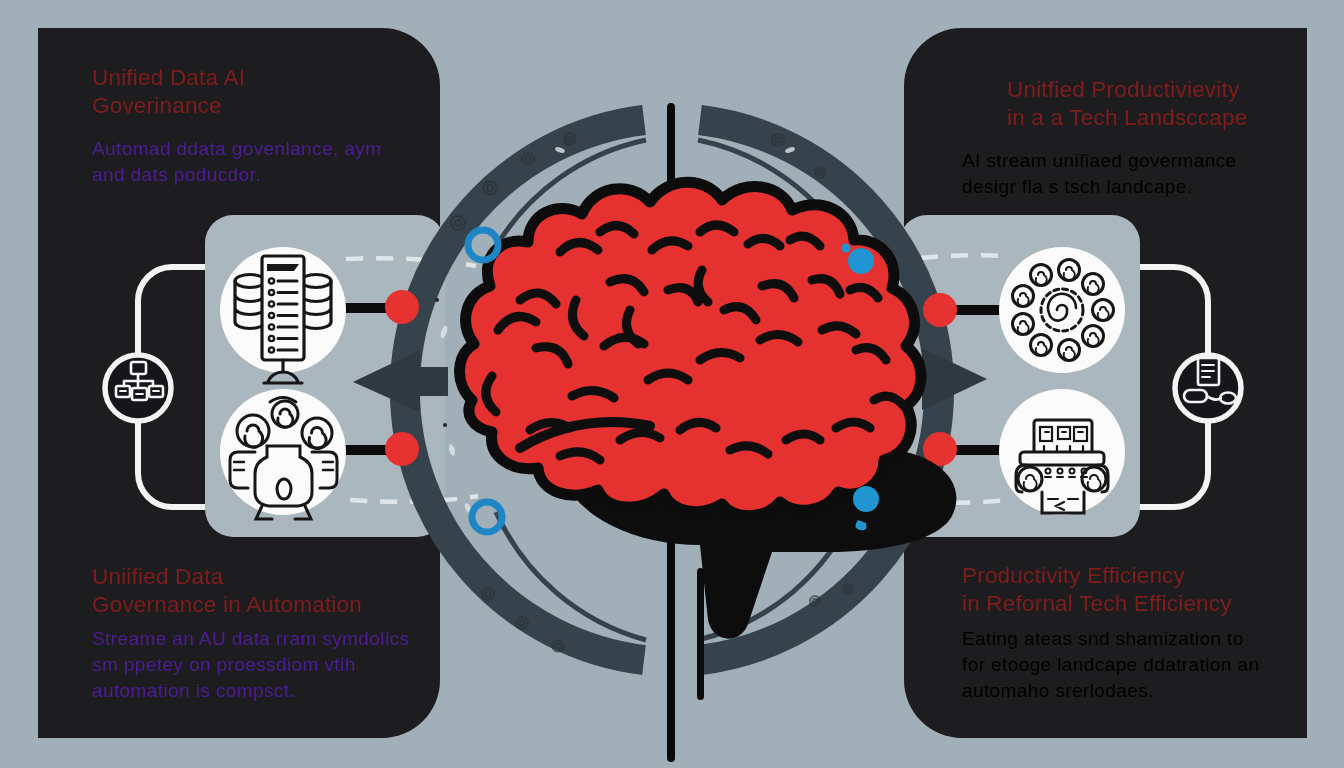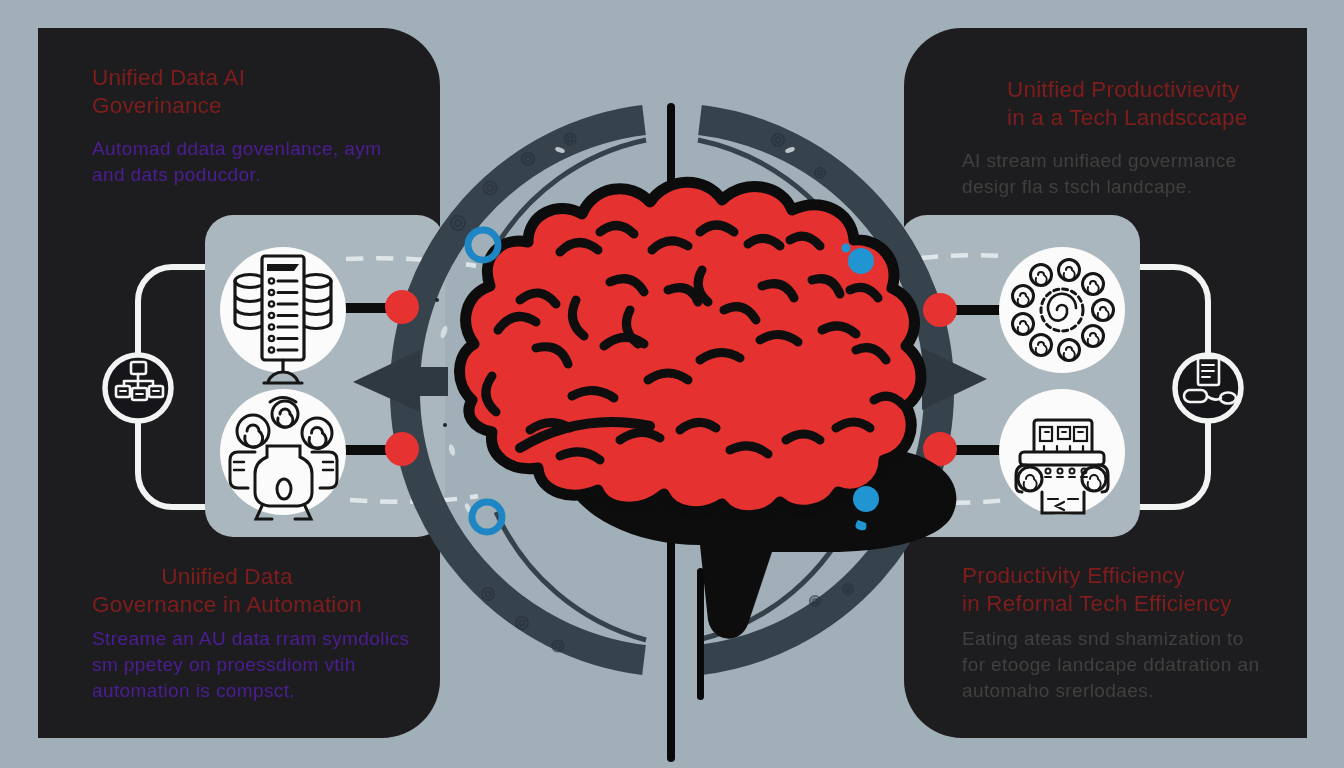--- a/index.html
+++ b/index.html
@@ -8,21 +8,21 @@
     background:#a1afb8;
     font-family:"Liberation Sans", sans-serif;
   }
   .panel{position:absolute;background:#1d1c1e;z-index:1;}
   .panel.left{left:38px;top:28px;width:402px;height:710px;border-radius:0 58px 58px 0;}
   .panel.right{left:904px;top:28px;width:403px;height:710px;border-radius:58px 0 0 58px;}
   .txt{position:absolute;z-index:2;}
   .title{color:#7f1d1d;font-weight:normal;font-size:22.5px;line-height:28px;letter-spacing:.2px;}
   .body-txt{font-size:19px;line-height:26px;letter-spacing:.4px;}
   .body-gray{color:#4c1d95;}
-  .body-blue{color:#404040;}
+  .body-blue{color:#000000;}
   #gfx{position:absolute;left:0;top:0;z-index:5;pointer-events:none;}
 </style>
 </head>
 <body>
 
 <div class="panel left"></div>
 <div class="panel right"></div>
 
 <div class="txt title" style="left:92px;top:64px;">
   <div>Unified Data AI</div>
@@ -35,21 +35,21 @@
 
 <div class="txt title" style="left:962px;top:76px;margin-left:45px;">
   <div>Unitfied Productivievity</div>
   <div>in a a Tech Landsccape</div>
 </div>
 <div class="txt body-txt body-blue" style="left:962px;top:148px;">
   <div>AI stream unifiaed govermance</div>
   <div>desigr fla s tsch landcape.</div>
 </div>
 
-<div class="txt title" style="left:92px;top:563px;text-align:center;">
+<div class="txt title" style="left:92px;top:563px;">
   <div>Uniified Data</div>
   <div>Governance in Automation</div>
 </div>
 <div class="txt body-txt body-gray" style="left:92px;top:626px;">
   <div>Streame an AU data rram symdolics</div>
   <div>sm ppetey on proessdiom vtih</div>
   <div>automation is compsct.</div>
 </div>
 
 <div class="txt title" style="left:962px;top:562px;">

